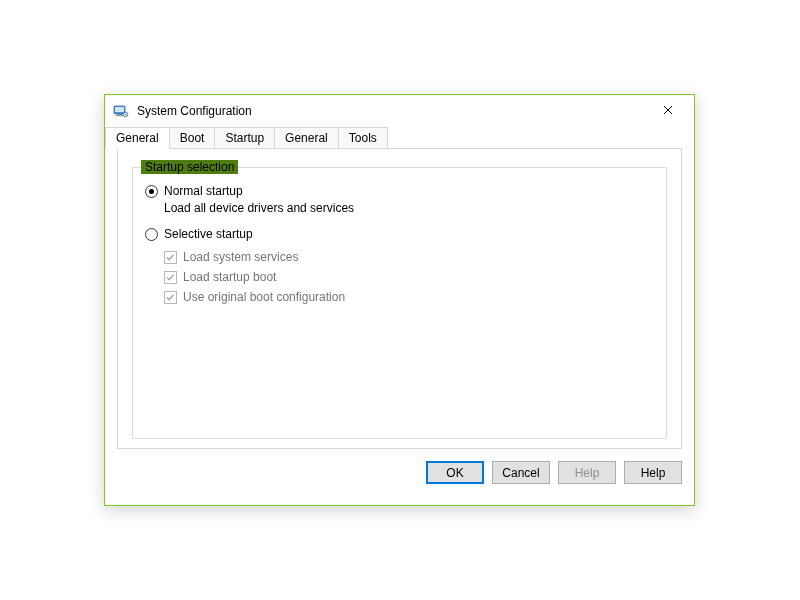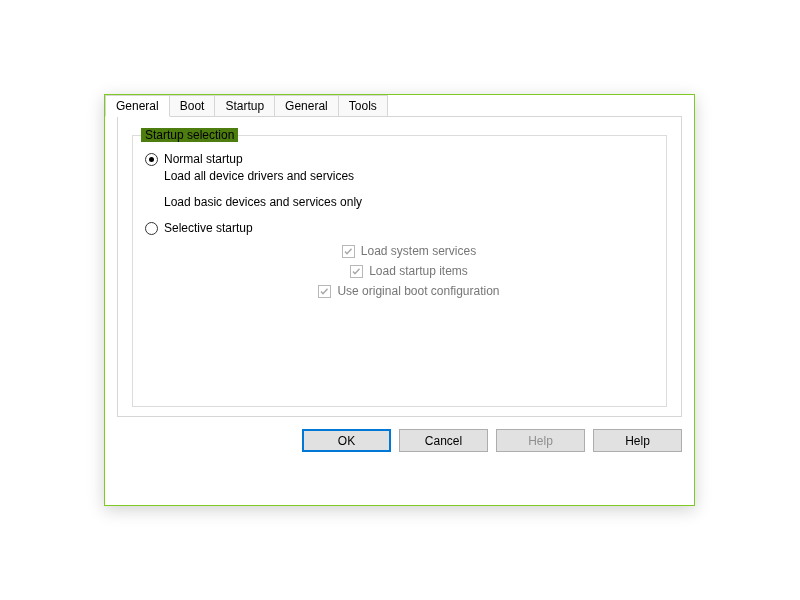--- a/index.html
+++ b/index.html
@@ -127,80 +127,98 @@
     .radio-label { font-size: 12px; }
     .radio-desc {
       margin: 3px 0 12px 19px;
       font-size: 12px;
     }
     .check-row {
       display: flex;
       align-items: center;
       margin: 3px 0 6px 19px;
       color: #767676;
-      justify-content: center;
     }
     .check-row .cb {
       width: 13px; height: 13px;
       border: 1px solid #b7b7b7;
       margin-right: 6px;
       display: inline-flex;
       align-items: center; justify-content: center;
       background: #ffffff;
     }
     .check-row .cb svg { display: block; }
     .check-label { font-size: 12px; }
     
     .button-row {
       display: flex;
       justify-content: flex-end;
       gap: 8px;
       padding: 0 12px 12px 12px;
     }
     .btn {
-      width: 89px;
+      width: 58px;
       height: 23px;
       border: 1px solid #adadad;
       background: #e1e1e1;
       font-size: 12px;
       display: inline-flex;
       align-items: center;
       justify-content: center;
       cursor: default;
     }
     .btn.default {
       border: 2px solid #0078d7;
       background: #e1e1e1;
     }
     .btn.disabled { color: #8f8f8f; }
   </style>
 </head>
 <body>
 
 <div class="window">
+  <div class="titlebar">
+    <span class="app-icon">
+      <svg width="16" height="16" viewBox="0 0 16 16">
+        <rect x="1" y="3" width="11" height="8" rx="1" fill="#4a90d9" stroke="#2a5e94" stroke-width="0.7"></rect>
+        <rect x="2" y="4" width="9" height="5" fill="#cfe6f7"></rect>
+        <rect x="4" y="11" width="5" height="1.2" fill="#888"></rect>
+        <rect x="3" y="12.2" width="7" height="1" fill="#888"></rect>
+        <circle cx="12.5" cy="11.5" r="2.3" fill="#fff" stroke="#2a5e94" stroke-width="0.8"></circle>
+        <path d="M11.6 11.5 l0.7 0.8 l1.3 -1.6" fill="none" stroke="#2e8b3d" stroke-width="1"></path>
+      </svg>
+    </span>
+    <span class="title-text">System Configuration</span>
+    <span class="close-btn">
+      <span>
+        <svg width="10" height="10" viewBox="0 0 10 10">
+          <path d="M1 1 L9 9 M9 1 L1 9" stroke="#000" stroke-width="1"></path>
+        </svg>
+      </span>
+    </span>
+  </div>
 
   <div class="tabstrip">
     <div class="tab active"><span>General</span></div>
     <div class="tab"><span>Boot</span></div>
     <div class="tab"><span>Startup</span></div>
     <div class="tab"><span>General</span></div>
     <div class="tab"><span>Tools</span></div>
   </div>
 
   <div class="tab-body">
     <div class="group">
       <div class="group-legend">Startup selection</div>
 
       <div class="radio-row checked">
         <span class="rb"></span>
         <span class="radio-label">Normal startup</span>
       </div>
       <div class="radio-desc">Load all device drivers and services</div>
 
-      <div class="radio-desc">Load basic devices and services only</div>
 
       <div class="radio-row">
         <span class="rb"></span>
         <span class="radio-label">Selective startup</span>
       </div>
       <div style="height:6px"></div>
 
       <div class="check-row">
         <span class="cb">
           <svg width="11" height="11" viewBox="0 0 11 11">
@@ -208,21 +226,21 @@
             </svg>
         </span>
         <span class="check-label">Load system services</span>
       </div>
       <div class="check-row">
         <span class="cb">
           <svg width="11" height="11" viewBox="0 0 11 11">
               <path d="M2 5.5 l2 2.2 l4.5 -5" fill="none" stroke="#a6a6a6" stroke-width="1.4"></path>
             </svg>
         </span>
-        <span class="check-label">Load startup items</span>
+        <span class="check-label">Load startup boot</span>
       </div>
       <div class="check-row">
         <span class="cb">
           <svg width="11" height="11" viewBox="0 0 11 11">
               <path d="M2 5.5 l2 2.2 l4.5 -5" fill="none" stroke="#a6a6a6" stroke-width="1.4"></path>
             </svg>
         </span>
         <span class="check-label">Use original boot configuration</span>
       </div>
     </div>

